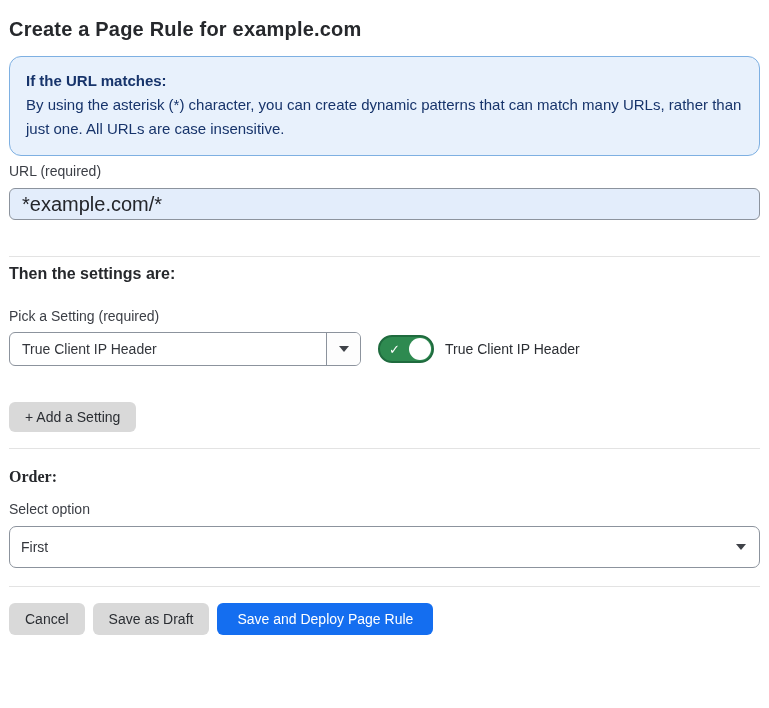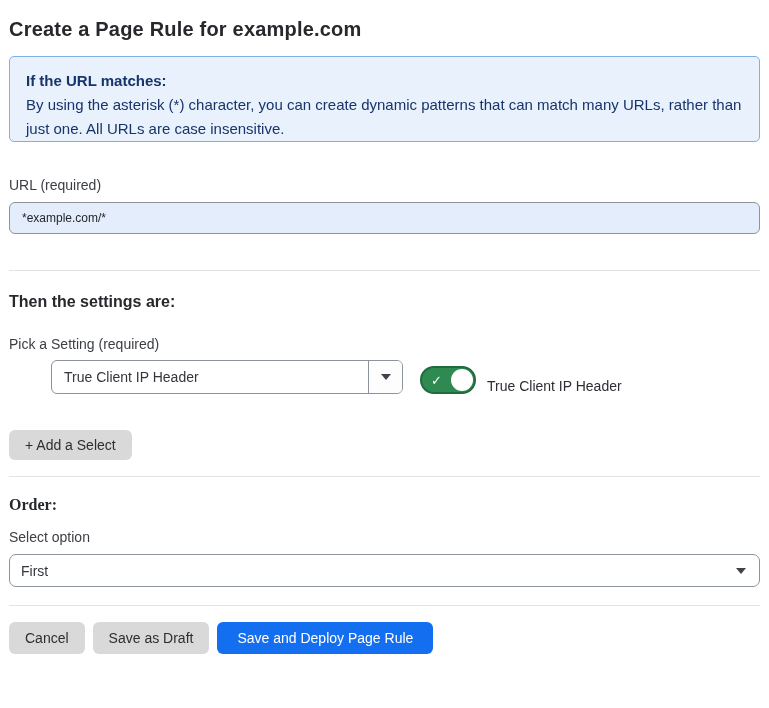--- a/index.html
+++ b/index.html
@@ -15,55 +15,55 @@
   .page-title {
     font-size: 20px; font-weight: bold; color: #26282c;
     letter-spacing: .2px; margin-top: 9px;
   }
 
   
   .callout {
     margin-top: 15px;
     background: var(--callout-bg, #e8f1fc);
     border: 1px solid var(--callout-border, #7eb0e2);
-    border-radius: 5px;
-    padding: 12px 16px 0 16px;
+    border-radius: 12px;
+    padding: 12px 16px 14px 16px;
     color: var(--callout-text, #17346b);
     font-size: 15px; line-height: 24px;
   }
   .callout-heading { font-weight: bold; }
   .callout-link {
     color: var(--link-blue, #2c6ecb);
     text-decoration: underline; cursor: pointer;
   }
 
   .field-label { font-size: 14px; color: #3b3e45; }
-  .mt-url-label { margin-top: 35px; }
+  .mt-url-label { margin-top: 7px; }
 
   .url-input {
     margin-top: 9px; width: 100%; height: 32px;
     background: var(--input-bg, #e3edfb);
     border: 1px solid #8c939d; border-radius: 6px;
-    padding: 0 12px; font-size: 12px; color: #24262b;
+    padding: 0 12px; font-size: 20px; color: #24262b;
     font-family: "Liberation Sans", "DejaVu Sans", sans-serif;
     outline: none; display: block;
   }
 
   .divider { border: none; border-top: 1px solid #e3e3e3; height: 0; }
   .div-1 { margin-top: 36px; }
   .div-2 { margin-top: 16px; }
   .div-3 { margin-top: 18px; }
 
   .section-heading { font-size: 16px; font-weight: bold; color: #26282c; }
-  .mt-settings { margin-top: 22px; }
+  .mt-settings { margin-top: 8px; }
   .mt-order { margin-top: 19px; font-family: Liberation Serif, serif; }
   .mt-pick-label { margin-top: 25px; }
   .mt-select-label { margin-top: 15px; }
 
-  .setting-row { margin-top: 8px; display: flex; align-items: flex-end; margin-left: 42px; }
+  .setting-row { margin-top: 8px; display: flex; align-items: center; }
 
   .select-box {
     display: flex; align-items: stretch;
     background: #ffffff; border: 1px solid #8c939d; border-radius: 6px;
     height: 34px; cursor: pointer; overflow: hidden;
   }
   .setting-select { width: 352px; }
   .select-value {
     flex: 1; display: flex; align-items: center;
     padding: 0 12px; font-size: 14px; color: #33363c; white-space: nowrap;
@@ -99,21 +99,21 @@
   .btn {
     display: inline-flex; align-items: center; justify-content: center;
     height: 32px; padding: 0 16px; border: none; border-radius: 6px;
     font-size: 14px; cursor: pointer;
     font-family: "Liberation Sans", "DejaVu Sans", sans-serif;
   }
   .btn-gray { background: #d9d9d9; color: #2b2e33; }
   .btn-blue { background: var(--accent-blue, #146ef0); color: #ffffff; padding: 0 20px; }
   .add-setting-btn { margin-top: 36px; height: 30px; }
 
-  .order-select { margin-top: 9px; height: 33px; border-radius: 7px; position: relative; }
+  .order-select { margin-top: 9px; height: 42px; border-radius: 7px; position: relative; }
   .order-select .select-value { padding: 0 11px; }
   .order-arrow {
     position: absolute; right: 13px; top: 50%; transform: translateY(-50%);
   }
 
   .help-text {
     margin-top: 7px; font-size: 14px; line-height: 22px; color: #4c4f55;
     max-width: 753px;
   }
 
@@ -148,21 +148,21 @@
       </div>
     </div>
 
     <div class="toggle">
       <span class="toggle-check">✓</span>
       <span class="toggle-knob"></span>
     </div>
     <span class="toggle-label">True Client IP Header</span>
   </div>
 
-  <button class="btn btn-gray add-setting-btn">+ Add a Select</button>
+  <button class="btn btn-gray add-setting-btn">+ Add a Setting</button>
 
   <hr class="divider div-2">
 
   <div class="section-heading mt-order">Order:</div>
 
   <div class="field-label mt-select-label">Select option</div>
 
   <div class="select-box order-select">
     <div class="select-value">First</div>
     <span class="tri-down order-arrow"></span>

